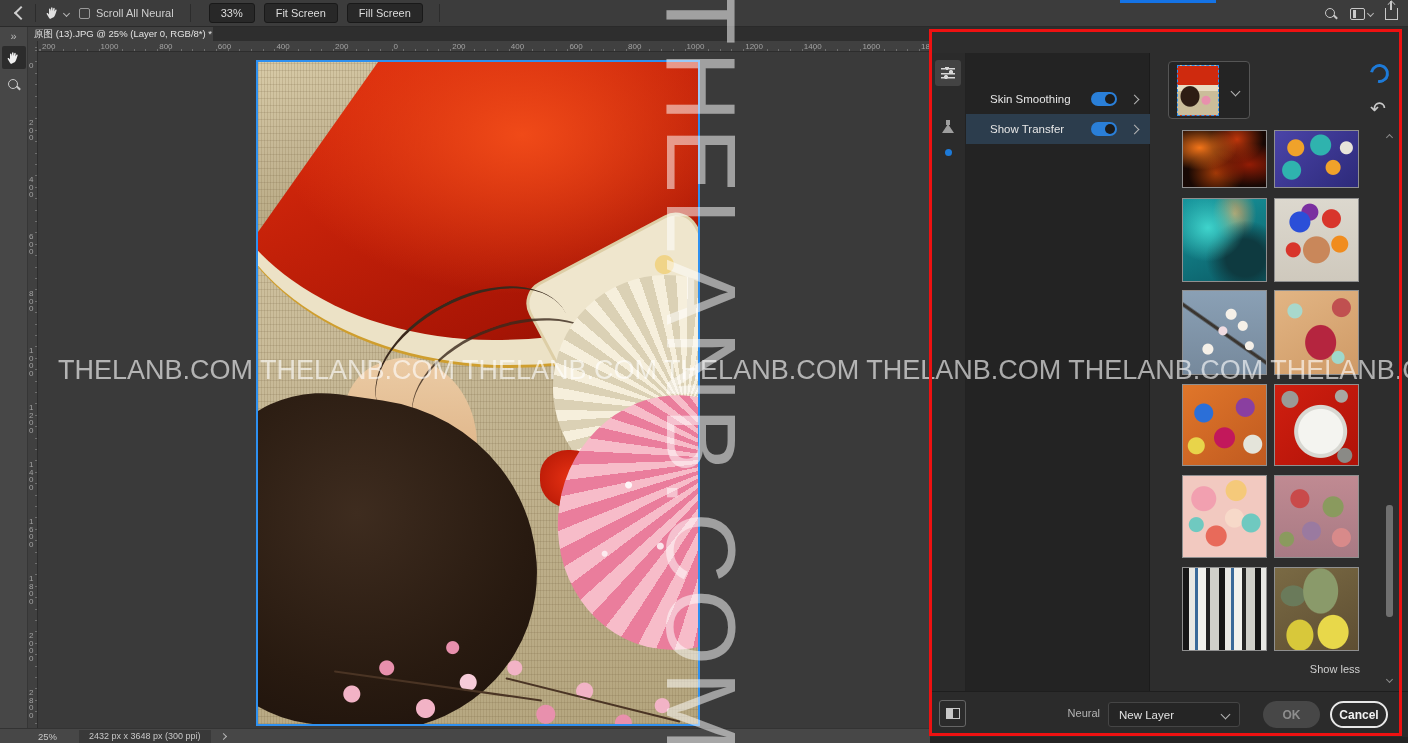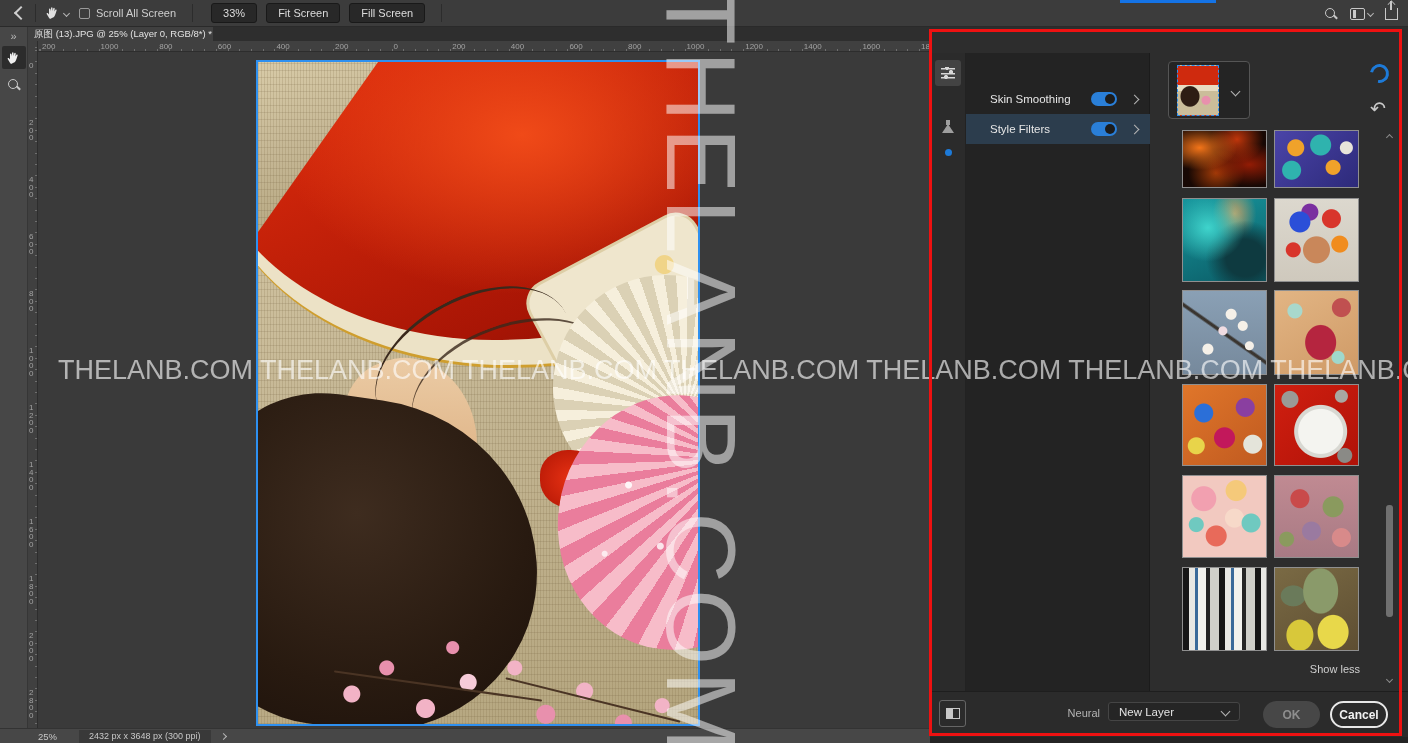--- a/index.html
+++ b/index.html
@@ -144,40 +144,40 @@
   .scroll-thumb{position:absolute;left:456px;top:478px;width:7px;height:112px;border-radius:3px;background:#707070;}
   .scroll-up{position:absolute;left:457px;top:108px;}
   .scroll-dn{position:absolute;left:457px;top:650px;}
   .chv.xs{width:5px;height:5px;border-width:1.3px;border-color:#8a8a8a;}
   .panel-footer{position:absolute;left:0;top:664px;width:478px;height:46px;background:#2b2b2b;border-top:1px solid #1e1e1e;}
   .panel-bottom-strip{position:absolute;left:0;top:710px;width:478px;height:6px;background:#242424;}
   .split-btn{position:absolute;left:9px;top:8px;width:27px;height:27px;border:1px solid #666;border-radius:3px;display:flex;align-items:center;justify-content:center;}
   .split-i{width:14px;height:11px;border:1.4px solid #c8c8c8;position:relative;}
   .split-i::before{content:"";position:absolute;left:0;top:0;bottom:0;width:6px;background:#c8c8c8;}
   .output-label{position:absolute;left:110px;top:15px;width:60px;text-align:right;color:#b4b4b4;font-size:11px;}
-  .output-dd{position:absolute;left:178px;top:10px;width:132px;height:19px;background:#252525;border:1px solid #454545;border-radius:3px;display:flex;align-items:center;padding:0 10px;color:#e2e2e2;font-size:11.5px;}
+  .output-dd{position:absolute;left:178px;top:10px;width:132px;height:25px;background:#252525;border:1px solid #454545;border-radius:3px;display:flex;align-items:center;padding:0 10px;color:#e2e2e2;font-size:11.5px;}
   .output-dd .chv{margin-left:auto;}
   .ok-btn{position:absolute;left:333px;top:9px;width:57px;height:27px;border-radius:14px;background:#474747;color:#8e8e8e;font-weight:bold;font-size:12px;display:flex;align-items:center;justify-content:center;}
   .cancel-btn{position:absolute;left:400px;top:9px;width:58px;height:27px;border-radius:14px;border:2px solid #e8e8e8;color:#f2f2f2;font-weight:bold;font-size:12px;display:flex;align-items:center;justify-content:center;background:transparent;}
   .red-annotation{position:absolute;left:929px;top:29px;width:473px;height:707px;border:3px solid #ee1111;z-index:40;pointer-events:none;}
 </style>
 </head>
 <body>
 
 <div id="app">
 
   <div class="top-bar">
     <span class="chv l back-chv"></span>
     <span class="vsep"></span>
     <svg class="hand-svg" viewBox="0 0 16 16">
         <path d="M5 14c-1.5-1.8-2.6-3.6-3.3-5-.4-.8.7-1.5 1.3-.8l1 1.2V4.2c0-.9 1.3-.9 1.4 0l.2 2 .5-3.4c.1-.9 1.4-.8 1.4.1l.1 3 .7-2.6c.2-.9 1.5-.7 1.4.2l-.3 3 .9-1.6c.4-.8 1.6-.3 1.3.6-.6 2-1.3 4.5-2.6 6.5z" fill="#e0e0e0"></path>
       </svg>
     <span class="chv d tiny-chv"></span>
     <span class="cb"></span>
-    <span class="opt-label">Scroll All Screen</span>
+    <span class="opt-label">Scroll All Neural</span>
     <span class="vsep" style="margin-left:16px"></span>
     <span class="bar-btn">33%</span>
     <span class="bar-btn">Fit Screen</span>
     <span class="bar-btn">Fill Screen</span>
     <span class="vsep" style="margin-left:16px"></span>
     <div class="top-right">
       <span class="mag"></span>
       <span style="display:flex;align-items:center">
         <span class="wsp"></span>
         <span class="chv d tiny-chv"></span>
@@ -280,21 +280,21 @@
       <span class="wait-dot"></span>
     </div>
 
     <div class="filter-col">
       <div class="filter-row" style="top:31px">
         <span class="filter-label">Skin Smoothing</span>
         <span class="toggle"></span>
         <span class="chv r" style="margin-right:12px"></span>
       </div>
       <div class="filter-row sel" style="top:61px">
-        <span class="filter-label">Style Filters</span>
+        <span class="filter-label">Show Transfer</span>
         <span class="toggle"></span>
         <span class="chv r" style="margin-right:12px"></span>
       </div>
     </div>
 
     <div class="content-col"></div>
 
     <div class="preview-btn">
       <span class="preview-img"></span>
       <span class="chv d preview-chv"></span>

